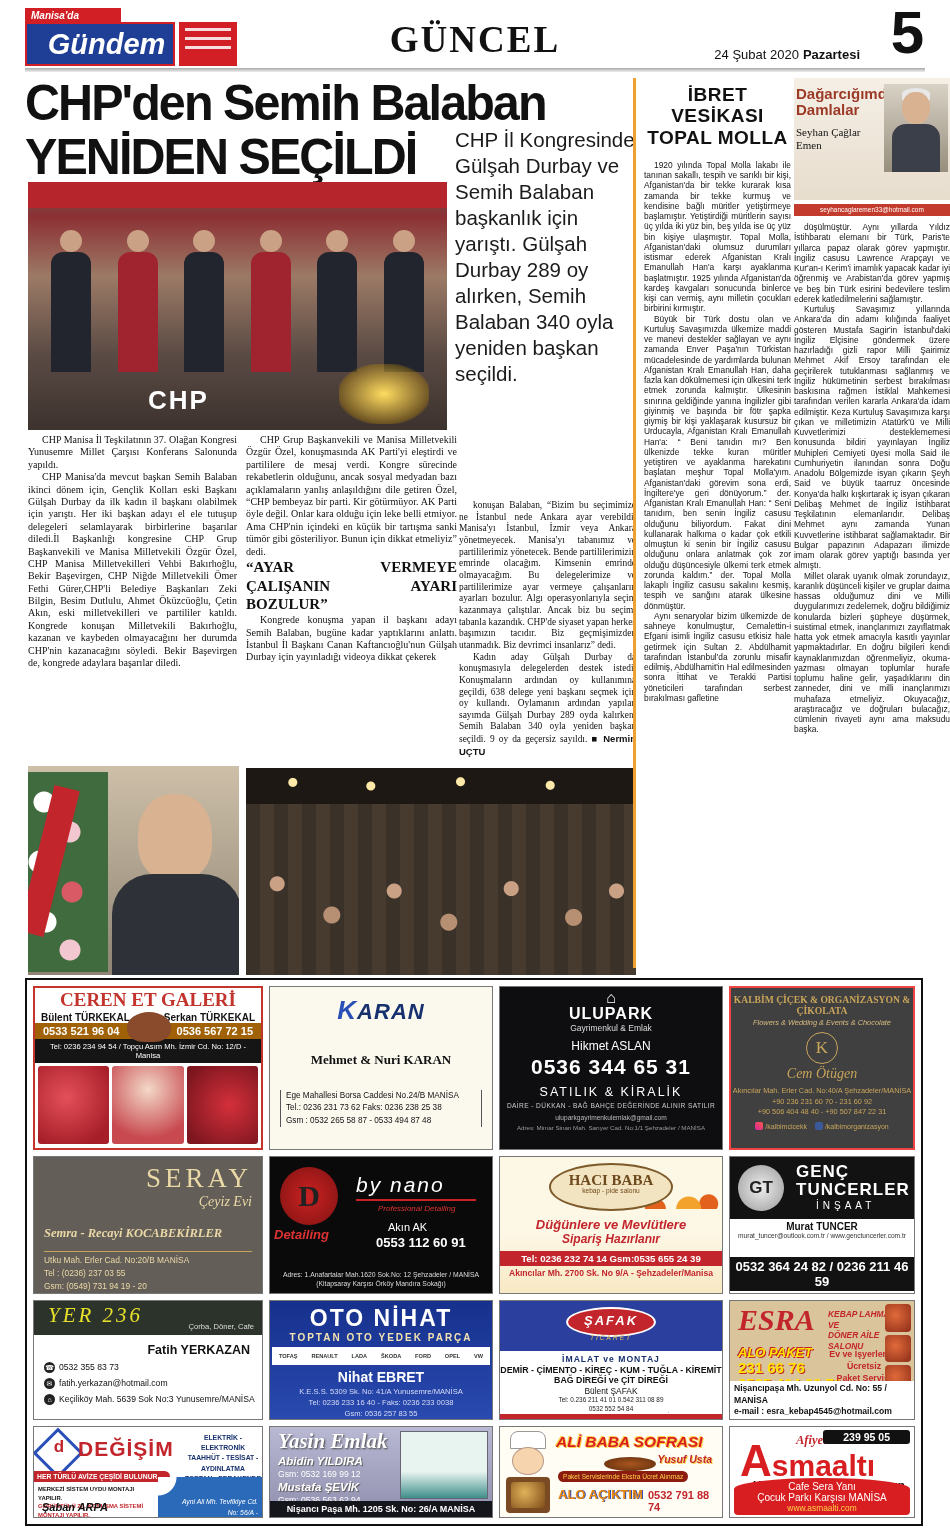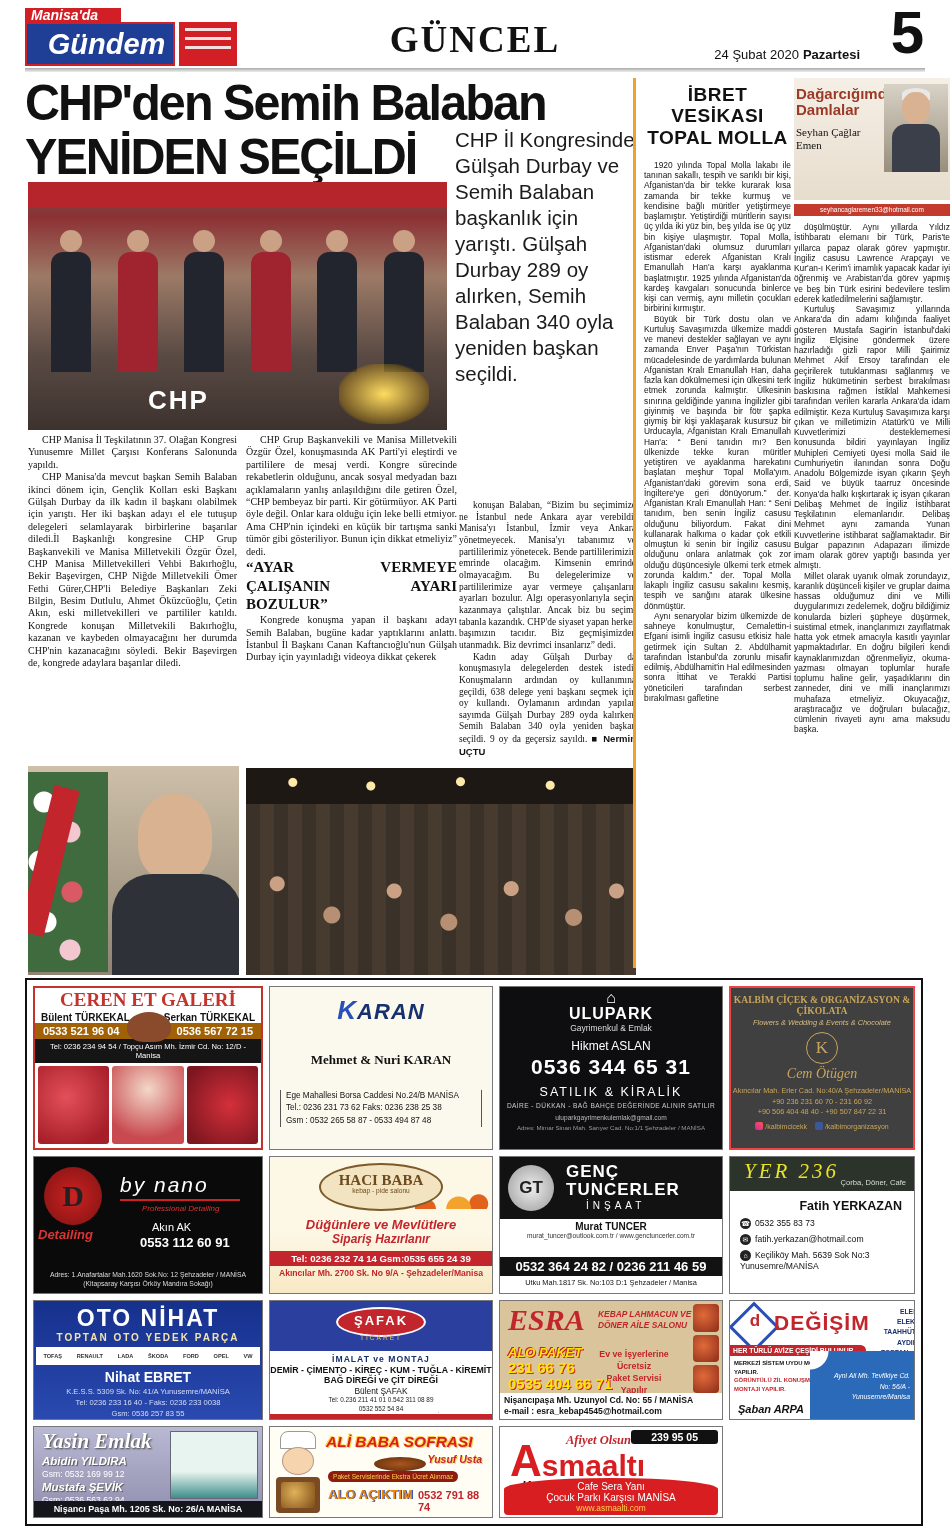--- a/index.html
+++ b/index.html
@@ -1,21 +1,21 @@
 <!DOCTYPE html>
 <html><head>
 <meta charset="utf-8">
 <style>
   html,body{margin:0;padding:0;background:#888;}
   .page{position:relative;width:950px;height:1534px;background:#fff;margin:0 auto;
         font-family:"Liberation Sans",sans-serif;color:#111;overflow:hidden;}
   
   .logo{position:absolute;left:25px;top:8px;width:212px;height:58px;}
   .logo-tab{position:absolute;left:0;top:0;width:96px;height:23px;background:#d21f26;color:#fff;
-            font-style:italic;font-weight:bold;font-size:14px;line-height:15px;padding-left:6px;box-sizing:border-box;}
+            font-style:italic;font-weight:bold;font-size:10px;line-height:15px;padding-left:6px;box-sizing:border-box;}
   .logo-main{position:absolute;left:0;top:14px;width:150px;height:44px;background:#1f3f96;border:2px solid #d21f26;
              color:#fff;font-weight:bold;font-style:italic;font-size:29px;line-height:40px;text-align:center;box-sizing:border-box;padding-left:13px;}
   .logo-side{position:absolute;right:0;top:14px;width:58px;height:44px;background:#d21f26;}
   .logo-side i{display:block;height:3px;background:rgba(255,255,255,.85);margin:6px 6px 0 6px;}
   .section-title{position:absolute;left:0;right:0;top:18px;text-align:center;
                  font-family:"Liberation Serif",serif;font-weight:bold;font-size:37px;letter-spacing:2px;}
   .dateline{position:absolute;right:90px;top:47px;font-size:13px;}
   .dateline b{margin-left:4px;}
   .pageno{position:absolute;right:26px;top:0px;font-size:60px;font-weight:bold;line-height:66px;}
   .header-rule{position:absolute;left:25px;right:25px;top:68px;height:4px;background:linear-gradient(#aaa,#eee);}
@@ -177,21 +177,21 @@
   .yer-line{font-size:8.6px;margin:5px 0 0 10px;}
   .ic{display:inline-block;width:11px;height:11px;border-radius:50%;background:#222;color:#fff;font-size:7px;line-height:11px;text-align:center;margin-right:4px;}
   
   .ad-oto{background:linear-gradient(#16308c,#2a4ab0);color:#fff;text-align:center;}
   .oto-name{font-weight:bold;font-size:23px;letter-spacing:2px;margin-top:4px;}
   .oto-sub{color:#f3e3b0;font-weight:bold;font-size:10px;letter-spacing:2px;}
   .oto-brands{background:#fff;color:#333;display:flex;justify-content:space-around;align-items:center;height:18px;margin:4px 2px;font-size:5.6px;font-weight:bold;}
   .oto-person{font-weight:bold;font-size:14px;margin-top:1px;}
   .oto-line{font-size:7.6px;color:#d6ddf8;margin-top:2px;}
   
-  .safak-band{background:#2b3f9e;height:50px;position:relative;}
+  .safak-band{background:#2b3f9e;height:50px;position:relative;font-style:italic;}
   .safak-oval{position:absolute;left:50%;top:6px;transform:translateX(-50%);width:86px;height:26px;background:#c2252c;
               border:2px solid #fff;border-radius:50%;color:#fff;font-weight:bold;font-size:13px;text-align:center;line-height:24px;letter-spacing:2px;}
   .safak-tic{position:absolute;left:50%;top:33px;transform:translateX(-50%);color:#e8c35a;font-size:6.6px;letter-spacing:2px;}
   .safak-im{text-align:center;color:#17306e;font-weight:bold;font-size:8.6px;margin-top:3px;letter-spacing:1px;}
   .safak-l1{text-align:center;font-weight:bold;font-size:8.8px;margin-top:1px;}
   .safak-l2{text-align:center;font-weight:bold;font-size:8.8px;}
   .safak-p{text-align:center;font-size:8.4px;margin-top:1px;}
   .safak-small{text-align:center;font-size:6.4px;line-height:1.35;color:#222;}
   .safak-foot{position:absolute;left:0;right:0;bottom:0;height:5px;background:#c2252c;}
   
@@ -386,20 +386,28 @@
       <div class="kal-person">Cem Ötügen</div>
       <div class="kal-line">Akıncılar Mah. Erler Cad. No:40/A Şehzadeler/MANİSA</div>
       <div class="kal-line">+90 236 231 60 70 - 231 60 92</div>
       <div class="kal-line">+90 506 404 48 40 - +90 507 847 22 31</div>
       <div class="kal-soc">
         <span><i class="sq ig"></i><span>/kalbimcicekk</span></span>
         <span><i class="sq fb"></i><span>/kalbimorganizasyon</span></span>
       </div>
     </div>
 
+    <div class="ad ad-seray">
+      <div class="seray-name">SERAY</div>
+      <div class="seray-sub">Çeyiz Evi</div>
+      <div class="seray-person">Semra - Recayi KOCABEKİRLER</div>
+      <div class="seray-addr">Utku Mah. Erler Cad. No:20/B MANİSA</div>
+      <div class="seray-tel">Tel : (0236) 237 03 55</div>
+      <div class="seray-tel">Gsm: (0549) 731 94 19 - 20</div>
+    </div>
 
     <div class="ad ad-bynano">
       <div class="nano-circle">D</div>
       <div class="nano-script">Detailing</div>
       <div class="nano-brand">by nano</div>
       <div class="nano-line"></div>
       <div class="nano-sub">Professional Detailing</div>
       <div class="nano-person">Akın AK</div>
       <div class="nano-phone">0553 112 60 91</div>
       <div class="nano-addr">

